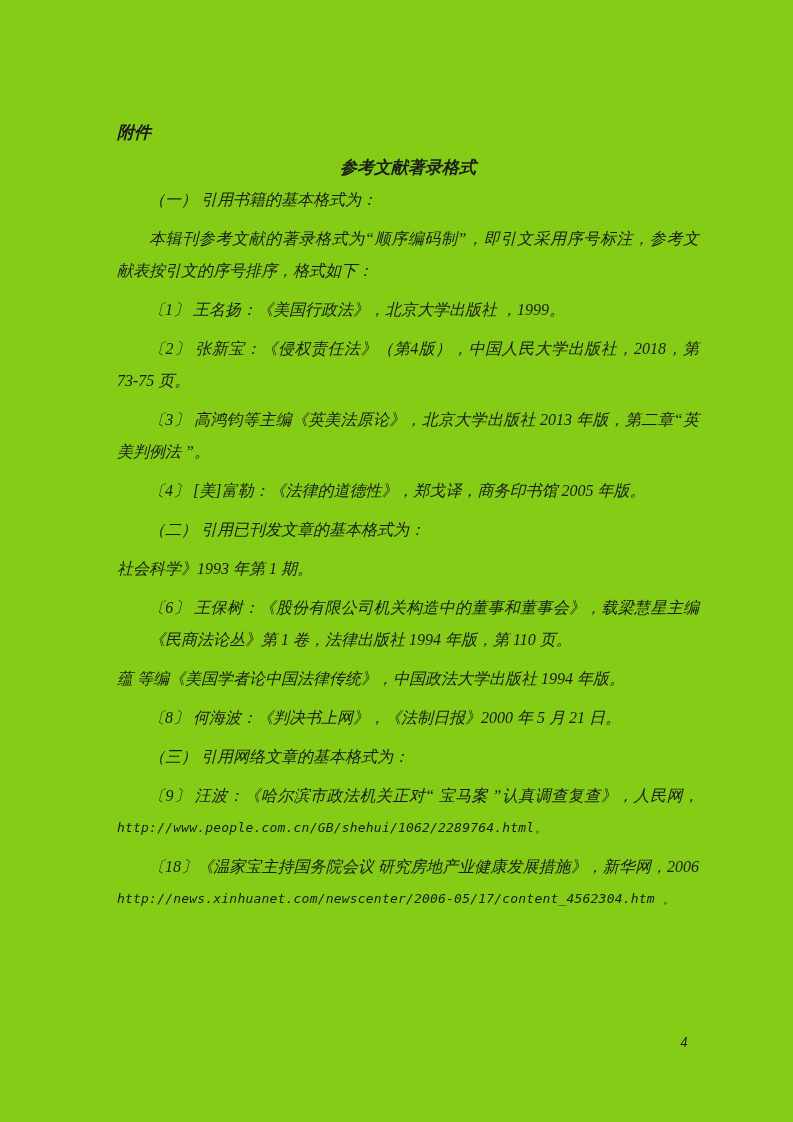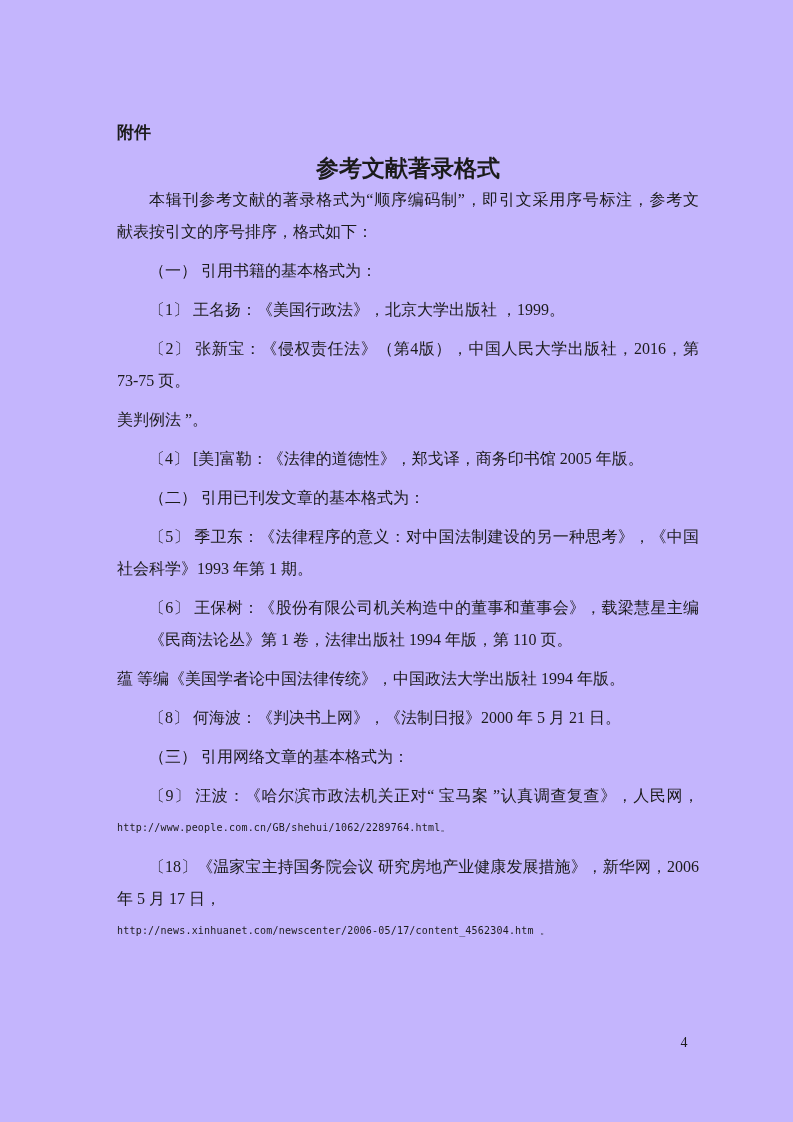--- a/index.html
+++ b/index.html
@@ -4,44 +4,45 @@
 <style>
   html, body {
     margin: 0;
     padding: 0;
     background: #ffffff;
   }
   .page {
     position: relative;
     width: 793px;
     height: 1122px;
-    background: #c4b5fd;
+    background: #84cc16;
     color: #1b1b1b;
     font-family: "Liberation Serif", "DejaVu Serif", serif;
     overflow: hidden;
+    font-style: italic;
   }
   .attachment {
     position: absolute;
     left: 117px;
     top: 122px;
     font-family: "Liberation Sans", "DejaVu Sans", sans-serif;
     font-weight: bold;
     font-size: 17px;
     line-height: 22px;
   }
   .doc-title {
     position: absolute;
     left: 117px;
     top: 156px;
     width: 582px;
     margin: 0;
     text-align: center;
     font-family: "Liberation Sans", "DejaVu Sans", sans-serif;
     font-weight: bold;
-    font-size: 23px;
+    font-size: 17px;
     line-height: 24px;
   }
   .doc-body {
     position: absolute;
     left: 117px;
     top: 184px;
     width: 582px;
     font-size: 16px;
   }
   .para + .para { margin-top: 7px; }
@@ -49,65 +50,65 @@
     line-height: 32px;
     min-height: 32px;
   }
   .line.indent { text-indent: 32px; }
   .line.fill {
     text-align: justify;
     text-align-last: justify;
   }
   .line.mono {
     font-family: "DejaVu Sans Mono", "Liberation Mono", monospace;
-    font-size: 10px;
+    font-size: 13px;
     letter-spacing: 0.2px;
   }
   .page-number {
     position: absolute;
     left: 672px;
     top: 1034px;
     width: 24px;
     text-align: center;
     font-size: 14px;
     line-height: 18px;
   }
 </style>
 </head>
 <body>
 
 <div class="page">
   <div class="attachment">附件</div>
   <h1 class="doc-title">参考文献著录格式</h1>
   <div class="doc-body" id="doc-body">
       <div class="para">
+        <div class="line indent">（一） 引用书籍的基本格式为：</div>
+      </div>
+      <div class="para">
         <div class="line indent fill">本辑刊参考文献的著录格式为“顺序编码制”，即引文采用序号标注，参考文</div>
         <div class="line">献表按引文的序号排序，格式如下：</div>
-      </div>
-      <div class="para">
-        <div class="line indent">（一） 引用书籍的基本格式为：</div>
       </div>
       <div class="para">
         <div class="line indent">〔1〕 王名扬：《美国行政法》，北京大学出版社 ，1999。</div>
       </div>
       <div class="para">
-        <div class="line indent fill">〔2〕 张新宝：《侵权责任法》（第4版），中国人民大学出版社，2016，第</div>
+        <div class="line indent fill">〔2〕 张新宝：《侵权责任法》（第4版），中国人民大学出版社，2018，第</div>
         <div class="line">73-75 页。</div>
       </div>
       <div class="para">
+        <div class="line indent fill">〔3〕 高鸿钧等主编《英美法原论》，北京大学出版社 2013 年版，第二章“英</div>
         <div class="line">美判例法 ”。</div>
       </div>
       <div class="para">
         <div class="line indent">〔4〕 [美]富勒：《法律的道德性》，郑戈译，商务印书馆 2005 年版。</div>
       </div>
       <div class="para">
         <div class="line indent">（二） 引用已刊发文章的基本格式为：</div>
       </div>
       <div class="para">
-        <div class="line indent fill">〔5〕 季卫东：《法律程序的意义：对中国法制建设的另一种思考》，《中国</div>
         <div class="line">社会科学》1993 年第 1 期。</div>
       </div>
       <div class="para">
         <div class="line indent fill">〔6〕 王保树：《股份有限公司机关构造中的董事和董事会》，载梁慧星主编</div>
         <div class="line indent">《民商法论丛》第 1 卷，法律出版社 1994 年版，第 110 页。</div>
       </div>
       <div class="para">
         <div class="line">蕴 等编《美国学者论中国法律传统》，中国政法大学出版社 1994 年版。</div>
       </div>
       <div class="para">
@@ -115,18 +116,17 @@
       </div>
       <div class="para">
         <div class="line indent">（三） 引用网络文章的基本格式为：</div>
       </div>
       <div class="para">
         <div class="line indent fill">〔9〕 汪波：《哈尔滨市政法机关正对“ 宝马案 ”认真调查复查》，人民网，</div>
         <div class="line mono">http://www.people.com.cn/GB/shehui/1062/2289764.html。</div>
       </div>
       <div class="para">
         <div class="line indent fill">〔18〕《温家宝主持国务院会议 研究房地产业健康发展措施》，新华网，2006</div>
-        <div class="line">年 5 月 17 日，</div>
         <div class="line mono">http://news.xinhuanet.com/newscenter/2006-05/17/content_4562304.htm 。</div>
       </div>
     </div>
   <div class="page-number">4</div>
 </div>
 
 </body></html>

